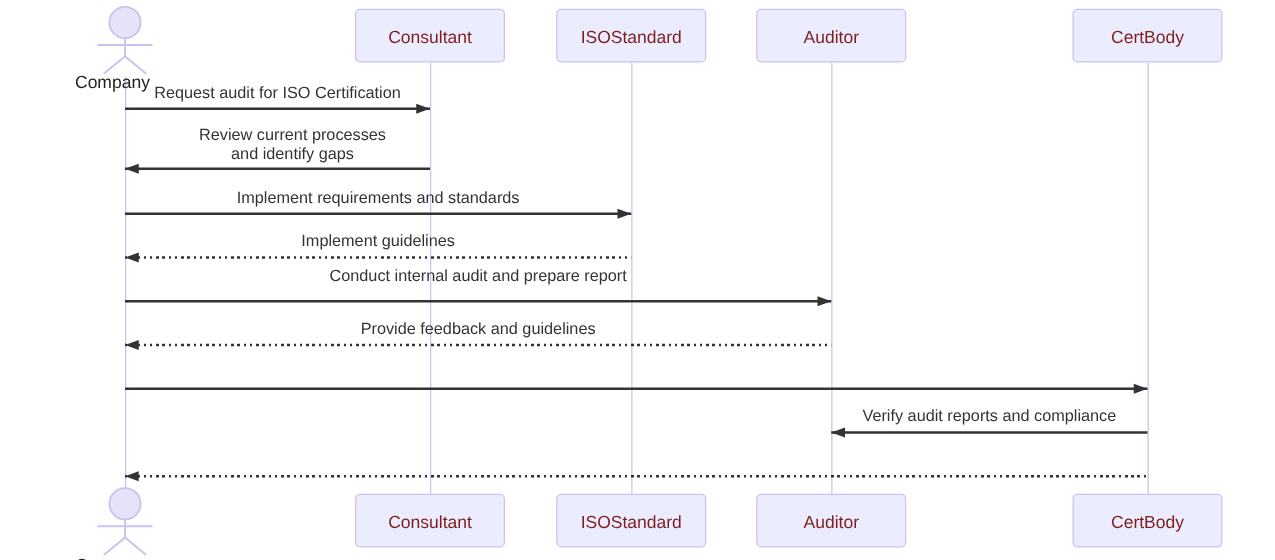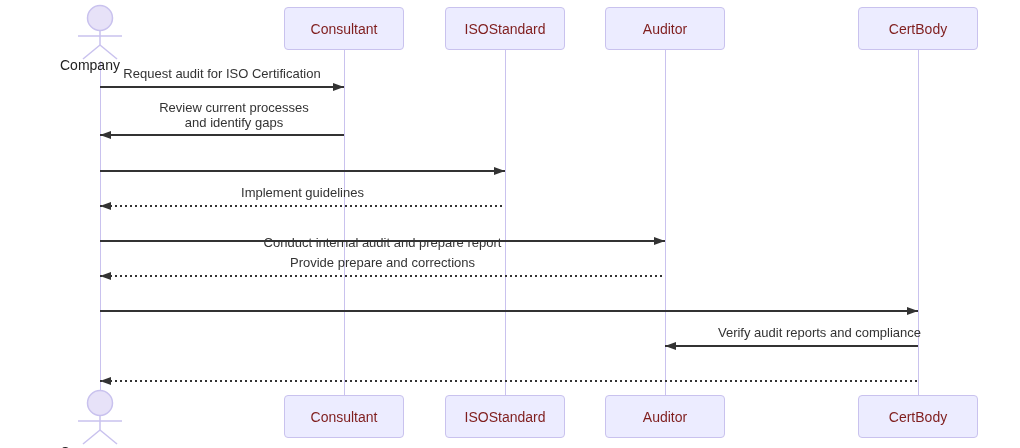--- a/index.html
+++ b/index.html
@@ -104,39 +104,40 @@
 
   <div class="msg-label" style="left:100px; top:66px; width:244px;">Request audit for ISO Certification</div>
   <div class="msg-line solid" style="left:100px; top:86px; width:244px;"></div>
   <div class="ah right" style="left:333px; top:83px;"></div>
 
   <div class="msg-label" style="left:100px; top:100px; width:244px;margin-left:12px;">Review current processes
 and identify gaps</div>
   <div class="msg-line solid" style="left:100px; top:134px; width:244px;"></div>
   <div class="ah left" style="left:100px; top:131px;"></div>
 
+  <div class="msg-label" style="left:100px; top:150px; width:405px;">Implement requirements and standards</div>
   <div class="msg-line solid" style="left:100px; top:170px; width:405px;"></div>
   <div class="ah right" style="left:494px; top:167px;"></div>
 
   <div class="msg-label" style="left:100px; top:185px; width:405px;">Implement guidelines</div>
   <div class="msg-line dotted" style="left:100px; top:205px; width:405px;"></div>
   <div class="ah left" style="left:100px; top:202px;"></div>
 
-  <div class="msg-label" style="left:100px; top:235px; width:565px;text-align:center;">Conduct internal audit and prepare report</div>
+  <div class="msg-label" style="left:100px; top:213px; width:565px;text-align:center;">Conduct internal audit and prepare report</div>
   <div class="msg-line solid" style="left:100px; top:240px; width:565px;"></div>
   <div class="ah right" style="left:654px; top:237px;"></div>
 
-  <div class="msg-label" style="left:100px; top:255px; width:565px;">Provide prepare and corrections</div>
+  <div class="msg-label" style="left:100px; top:255px; width:565px;">Provide feedback and guidelines</div>
   <div class="msg-line dotted" style="left:100px; top:275px; width:565px;"></div>
   <div class="ah left" style="left:100px; top:272px;"></div>
 
   <div class="msg-line solid" style="left:100px; top:310px; width:818px;"></div>
   <div class="ah right" style="left:907px; top:307px;"></div>
 
-  <div class="msg-label" style="left:665px; top:325px; width:253px;padding-left:28px;">Verify audit reports and compliance</div>
+  <div class="msg-label" style="left:665px; top:325px; width:253px;">Verify audit reports and compliance</div>
   <div class="msg-line solid" style="left:665px; top:345px; width:253px;"></div>
   <div class="ah left" style="left:665px; top:342px;"></div>
 
   <div class="msg-line dotted" style="left:100px; top:380px; width:818px;"></div>
   <div class="ah left" style="left:100px; top:377px;"></div>
 
   <svg class="actor-figure" style="left:70px; top:388px;" width="60" height="58" viewBox="0 0 60 58">
     <circle cx="30" cy="15" r="12.5" fill="#e7e2f8" stroke="#c9c2ee" stroke-width="1.5"></circle>
     <line x1="30" y1="27.5" x2="30" y2="42" stroke="#c9c2ee" stroke-width="1.5"></line>
     <line x1="8" y1="33" x2="52" y2="33" stroke="#c9c2ee" stroke-width="1.5"></line>

